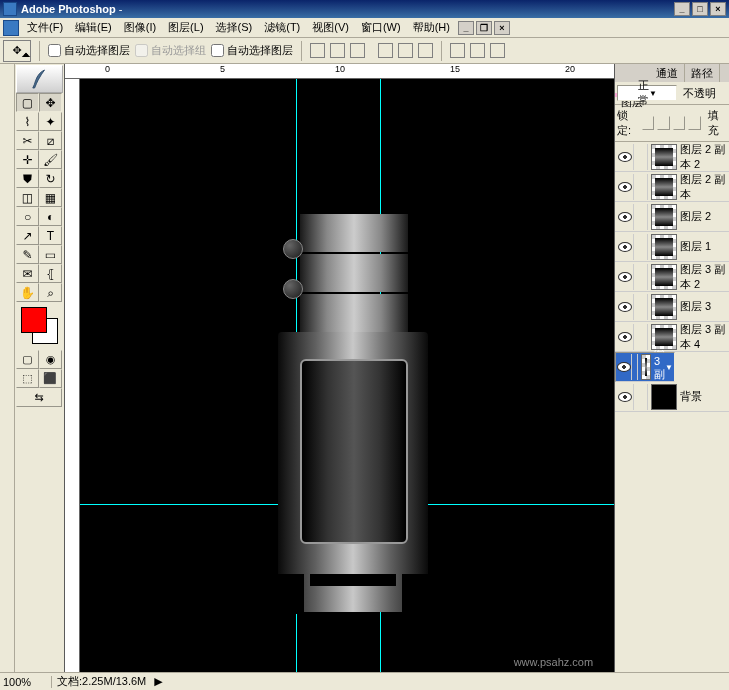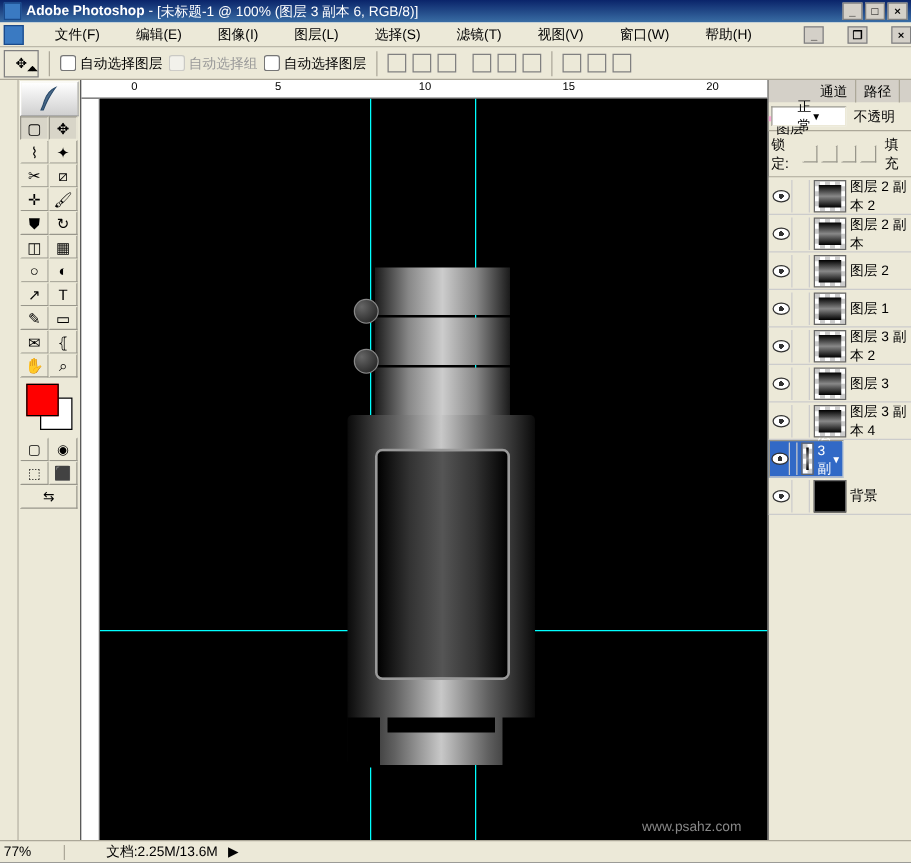--- a/index.html
+++ b/index.html
@@ -1,21 +1,21 @@
 <!DOCTYPE html>
 <html><head>
 <meta charset="utf-8">
 <style>
 *{box-sizing:border-box;margin:0;padding:0;font-family:"SimSun",Arial,sans-serif;font-size:11px;}
 body{background:#fff;width:729px;height:690px;overflow:hidden;position:relative;}
 .tb{background:linear-gradient(#0a246a,#3a6ea5);height:18px;color:#fff;display:flex;align-items:center;padding:0 3px;}
 .tb .ico{width:14px;height:14px;background:#3a7ac2;border:1px solid #1a4a8a;margin-right:4px;}
 .tb .sp{flex:1;}
 .wbtn{width:16px;height:14px;background:#d4d0c8;border:1px solid #808080;margin-left:2px;color:#000;display:flex;align-items:center;justify-content:center;font-size:9px;font-weight:bold;}
-.mb{background:#ece9d8;height:20px;display:flex;align-items:center;padding-left:3px;border-bottom:1px solid #aca899;justify-content:space-between;}
+.mb{background:#ece9d8;height:20px;display:flex;align-items:center;padding-left:3px;border-bottom:1px solid #aca899;}
 .mb .pi{width:16px;height:16px;background:#3a7ac2;border:1px solid #1a4a8a;margin-right:2px;}
 .mb span{padding:2px 6px;cursor:default;}
 .ob{background:#ece9d8;height:26px;display:flex;align-items:center;border-bottom:1px solid #aca899;padding:0 3px;gap:5px;}
 .tool{width:28px;height:22px;border:1px solid #808080;background:#ece9d8;display:flex;align-items:center;justify-content:center;position:relative;}
 .tool::after{content:"";position:absolute;right:1px;bottom:1px;border:3px solid transparent;border-top-color:#000;border-left-color:#000;transform:rotate(45deg);}
 .cb{display:flex;align-items:center;}
 .cb input{margin-right:3px;}
 .ib{width:15px;height:15px;border:1px solid #808080;background:#ece9d8;display:inline-block;}
 .sep{width:1px;height:20px;background:#aca899;margin:0 3px;}
 .main{display:flex;height:608px;}
@@ -58,32 +58,31 @@
 .layer.sel{background:#3169c6;color:#fff;}
 .eye{width:18px;height:26px;border-right:1px solid #ccc;display:flex;align-items:center;justify-content:center;}
 .eye::before{content:"";width:12px;height:8px;border:1px solid #333;border-radius:50%;background:radial-gradient(circle,#333 2px,#fff 2px);}
 .link{width:14px;height:26px;border-right:1px solid #ccc;}
 .thumb{width:26px;height:26px;border:1px solid #666;margin:0 3px;background:repeating-conic-gradient(#fff 0 25%,#ccc 0 50%) 0 0/8px 8px;position:relative;}
 .thumb.bgth{background:#000;}
 .thumb .tc{position:absolute;inset:3px;background:linear-gradient(#000,#888,#000);}
 .lname{flex:1;font-size:11px;}
 .sb{height:18px;background:#ece9d8;border-top:1px solid #aca899;display:flex;align-items:center;font-size:11px;}
 .zoom{width:52px;border-right:1px solid #aca899;padding:0 3px;}
-.doc{padding:0 5px;margin-left:28px;}
+.doc{padding:0 5px;}
 .wm{position:absolute;bottom:22px;right:120px;text-align:left;}
 .wm .l1{color:#000;font-size:13px;font-weight:bold;}
 .wm .l2{color:#888;font-size:11px;}
 </style>
 </head>
 <body>
 
 <div class="tb">
 <div class="ico"></div>
 <b>Adobe Photoshop</b>&nbsp;-&nbsp;
-<span>[未标题-1 @ 100% (图层 3 副本 6, RGB/8)]</span>
 <div class="sp"></div>
 <div class="wbtn">_</div>
 <div class="wbtn">□</div>
 <div class="wbtn">×</div>
 </div>
 
 <div class="mb">
 <div class="pi"></div>
 <span>文件(F)</span>
 <span>编辑(E)</span>
@@ -286,21 +285,21 @@
           <div class="eye"></div>
           <div class="link"></div>
           <div class="thumb bgth"></div>
           <div class="lname">背景</div>
         </div>
       </div>
 </div>
 </div>
 
 <div class="sb">
-<div class="zoom">77%</div>
+<div class="zoom">100%</div>
 <div class="doc">文档:2.25M/13.6M</div>
 &nbsp;▶
 </div>
 
 <div class="wm">
 <div class="l1">PS爱好者教程网</div>
 <div class="l2">www.psahz.com</div>
 </div>
 
 </body></html>

